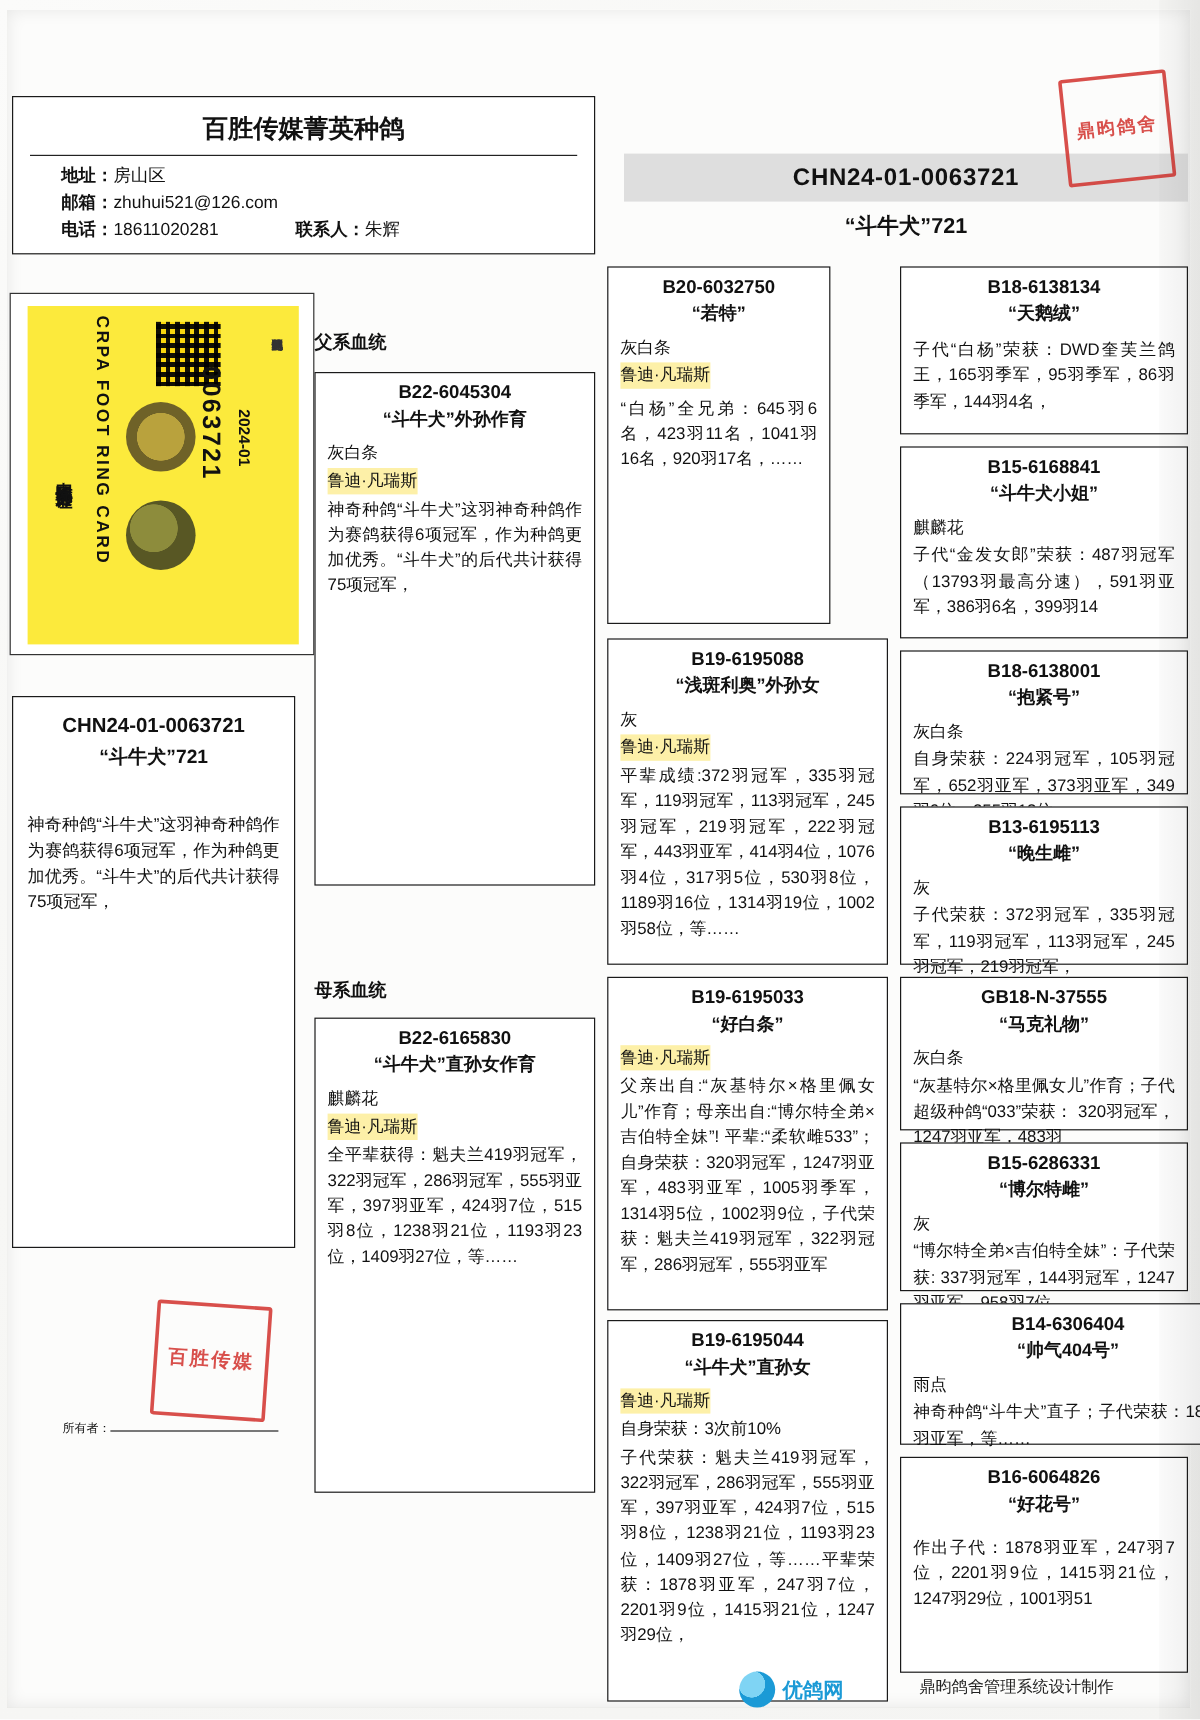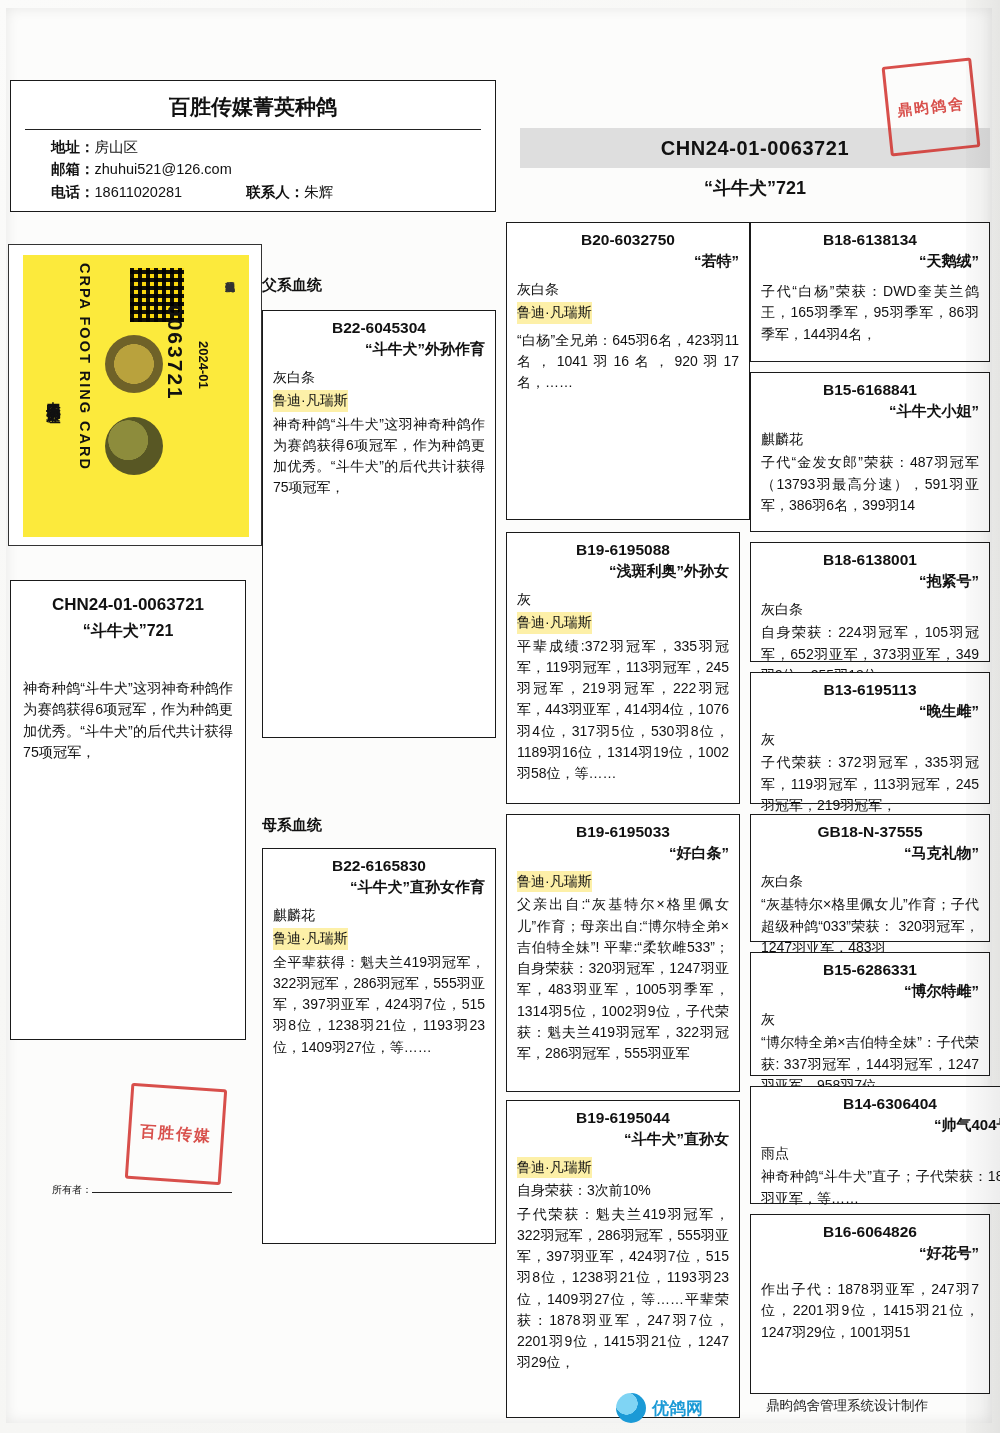--- a/index.html
+++ b/index.html
@@ -164,25 +164,25 @@
     font-size: 15px; font-weight: bold;
   }
   #label-pat { left: 262px; top: 276px; }
   #label-mat { left: 262px; top: 816px; }
 
   
   #g1-pat { left: 262px; top: 310px; width: 234px; height: 428px; }
   #g1-mat { left: 262px; top: 848px; width: 234px; height: 396px; }
   .cellpad { padding: 8px 10px 8px 10px; }
   .cell-code { font-size: 15.5px; font-weight: bold; text-align:center; }
-  .cell-name { font-size: 15px; font-weight: bold; text-align:right; margin-top: 3px; }
+  .cell-name { font-size: 15px; font-weight: bold; text-align:center; margin-top: 3px; }
   .cell-body { font-size: 14px; line-height: 1.52; margin-top: 8px; text-align: justify; }
 
   
-  #g2-a { left: 506px; top: 222px; width: 244px; height: 298px; }
+  #g2-a { left: 506px; top: 222px; width: 186px; height: 298px; }
   #g2-b { left: 506px; top: 532px; width: 234px; height: 272px; }
   #g2-c { left: 506px; top: 814px; width: 234px; height: 278px; }
   #g2-d { left: 506px; top: 1100px; width: 234px; height: 318px; }
 
   
   #g3-a { left: 750px; top: 222px; width: 240px; height: 140px; }
   #g3-b { left: 750px; top: 372px; width: 240px; height: 160px; }
   #g3-c { left: 750px; top: 542px; width: 240px; height: 120px; }
   #g3-d { left: 750px; top: 672px; width: 240px; height: 132px; }
   #g3-e { left: 750px; top: 814px; width: 240px; height: 128px; }

